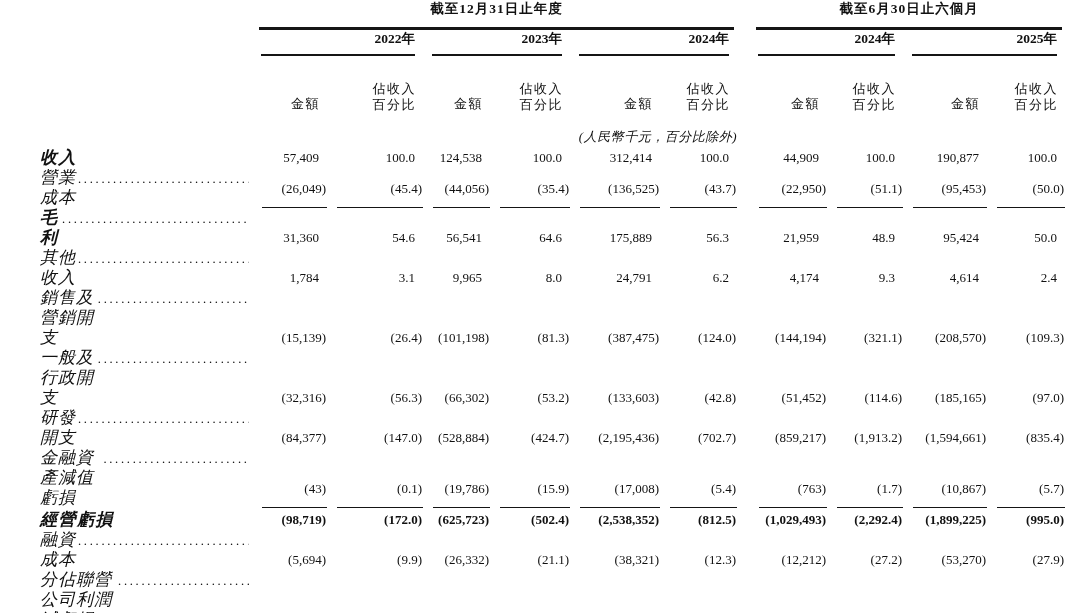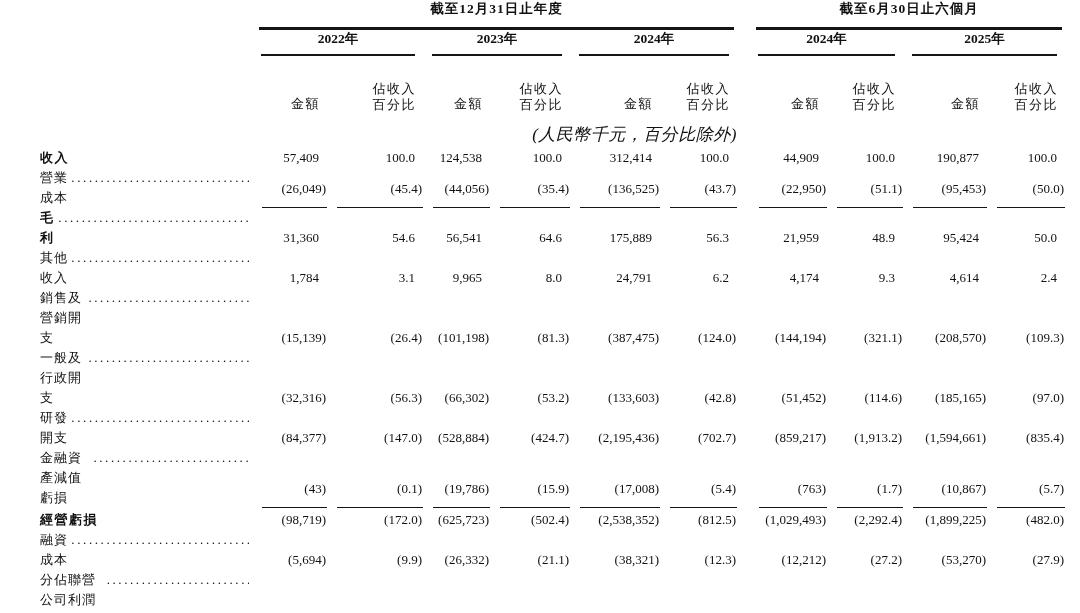--- a/index.html
+++ b/index.html
@@ -15,42 +15,42 @@
   td { padding:0; vertical-align:bottom; }
 
   
   tr.r-group td { height:27px; }
   .grouphead {
     font-weight:bold; text-align:center; font-size:13.5px; letter-spacing:1px;
     padding-bottom:9px; border-bottom:3px solid #151515; margin:0 3px 0 7px;
   }
   tr.r-years td { height:27px; }
   .yearhead {
-    font-weight:bold; text-align:center; font-size:13.5px;
+    font-weight:bold; text-align:right; font-size:13.5px;
     padding-bottom:6px; border-bottom:2px solid #151515; margin:0 8px 12px 9px;
   }
   tr.r-sub td { height:45px; }
   .sub { text-align:right; font-size:13px; letter-spacing:1.5px; padding:0 7px 3px 0; }
   .two { white-space:pre-line; line-height:16px; display:inline-block; text-align:right; }
   tr.r-note1 td { height:30px; }
   tr.r-note2 td { height:21px; }
-  .note { font-style:italic; text-align:right; font-size:17px; letter-spacing:0.5px; }
+  .note { font-style:italic; text-align:right; font-size:13px; letter-spacing:0.5px; }
   .note-right { padding-right:5px; }
 
   
-  td.lbl { font-size:13px; letter-spacing:1px; }
+  td.lbl { font-size:17px; letter-spacing:1px;font-style:italic; }
   .lblwrap { display:flex; align-items:baseline; line-height:20px; }
   .lblwrap.b .txt { font-weight:bold; letter-spacing:1.5px; }
   .leader { flex:1 1 auto; overflow:hidden; white-space:nowrap; margin:0 3px 0 2px; }
   .leader::after {
     content:"..........................................................";
     letter-spacing:2.6px; font-size:13px; color:#111;
   }
   td.val .u { text-align:right; font-size:13px; line-height:20px; margin-left:10px; }
-  .u.b { font-weight:normal; }
+  .u.b { font-weight:bold; }
   .pr0 { padding-right:1px; }
   .pr1 { padding-right:8px; }
   tr.datarow td { height:22px; }
   tr.rule-single td { height:24px; }
   tr.rule-single td.val .u { border-bottom:1.5px solid #151515; padding-bottom:8px; }
 </style>
 </head>
 <body>
 
 <table class="fin">
@@ -471,21 +471,21 @@
         <td class="val">
           <div class="u b pr0">(1,029,493)</div>
         </td>
         <td class="val">
           <div class="u b pr0">(2,292.4)</div>
         </td>
         <td class="val">
           <div class="u b pr0">(1,899,225)</div>
         </td>
         <td class="val">
-          <div class="u b pr0">(482.0)</div>
+          <div class="u b pr0">(995.0)</div>
         </td>
       </tr>
       <tr class="datarow">
         <td class="lbl">
           <div class="lblwrap">
             <span class="txt">融資成本</span>
             <span class="leader"></span>
           </div>
         </td>
         <td class="val">

